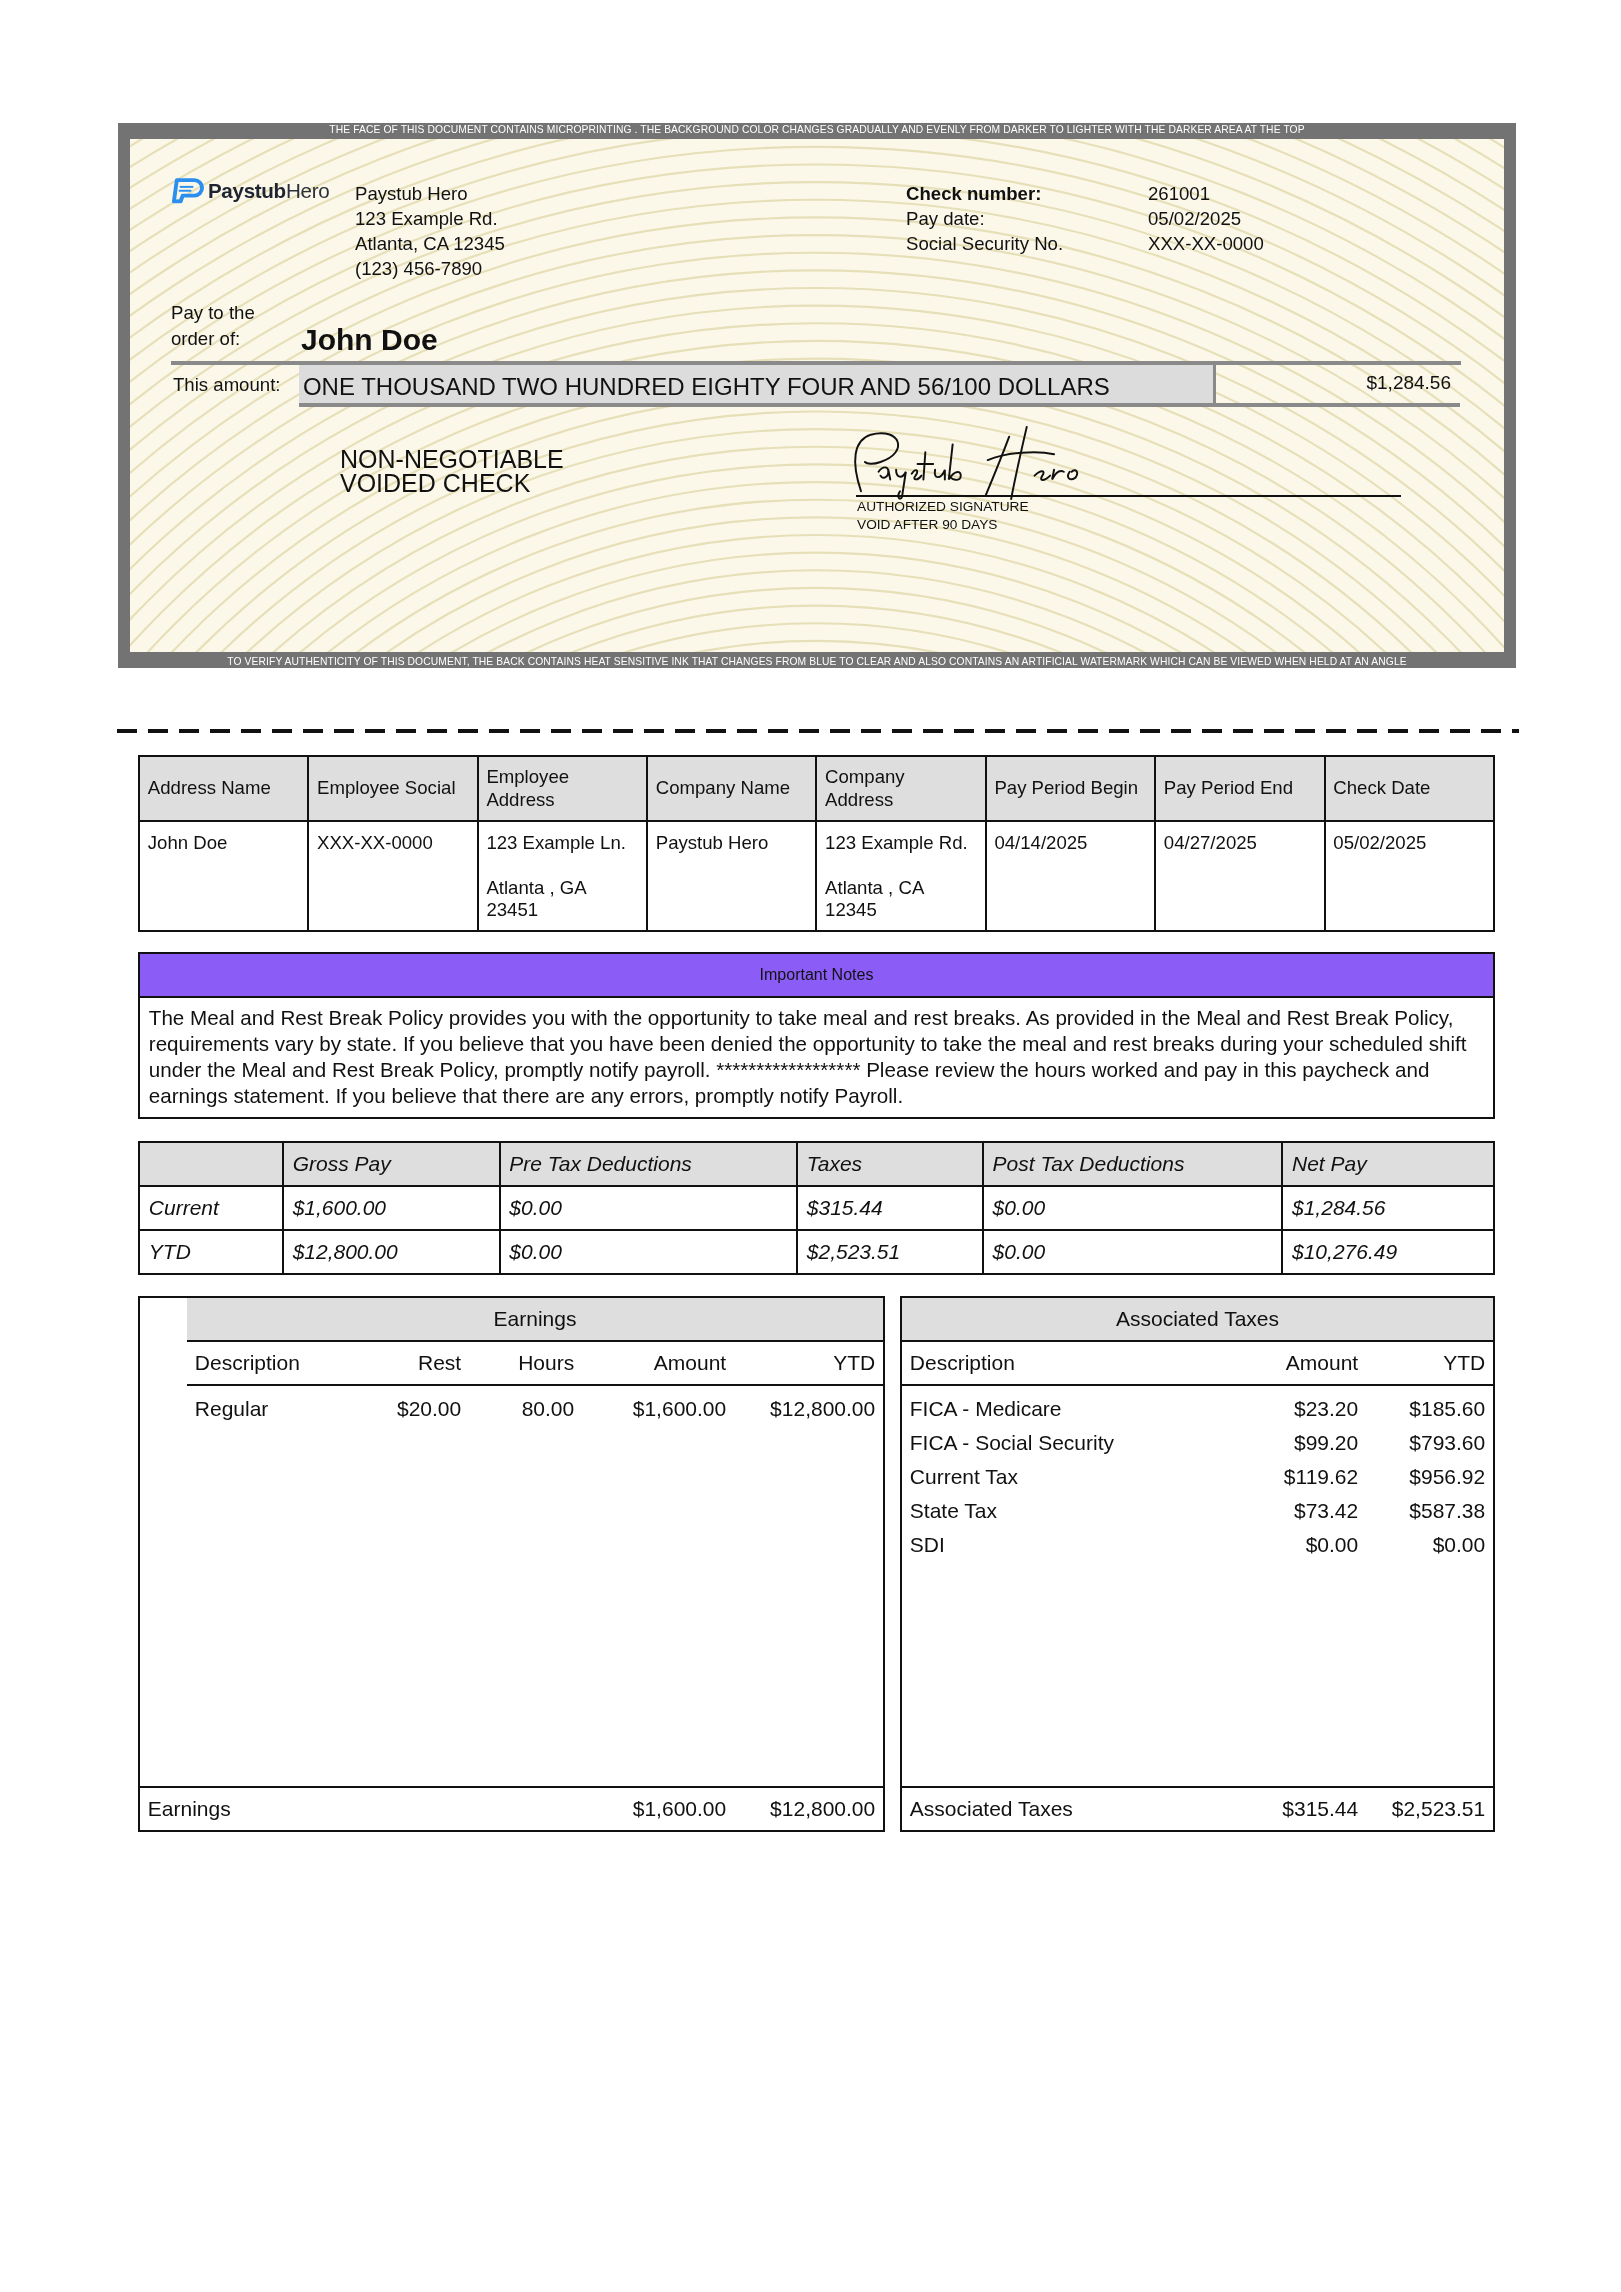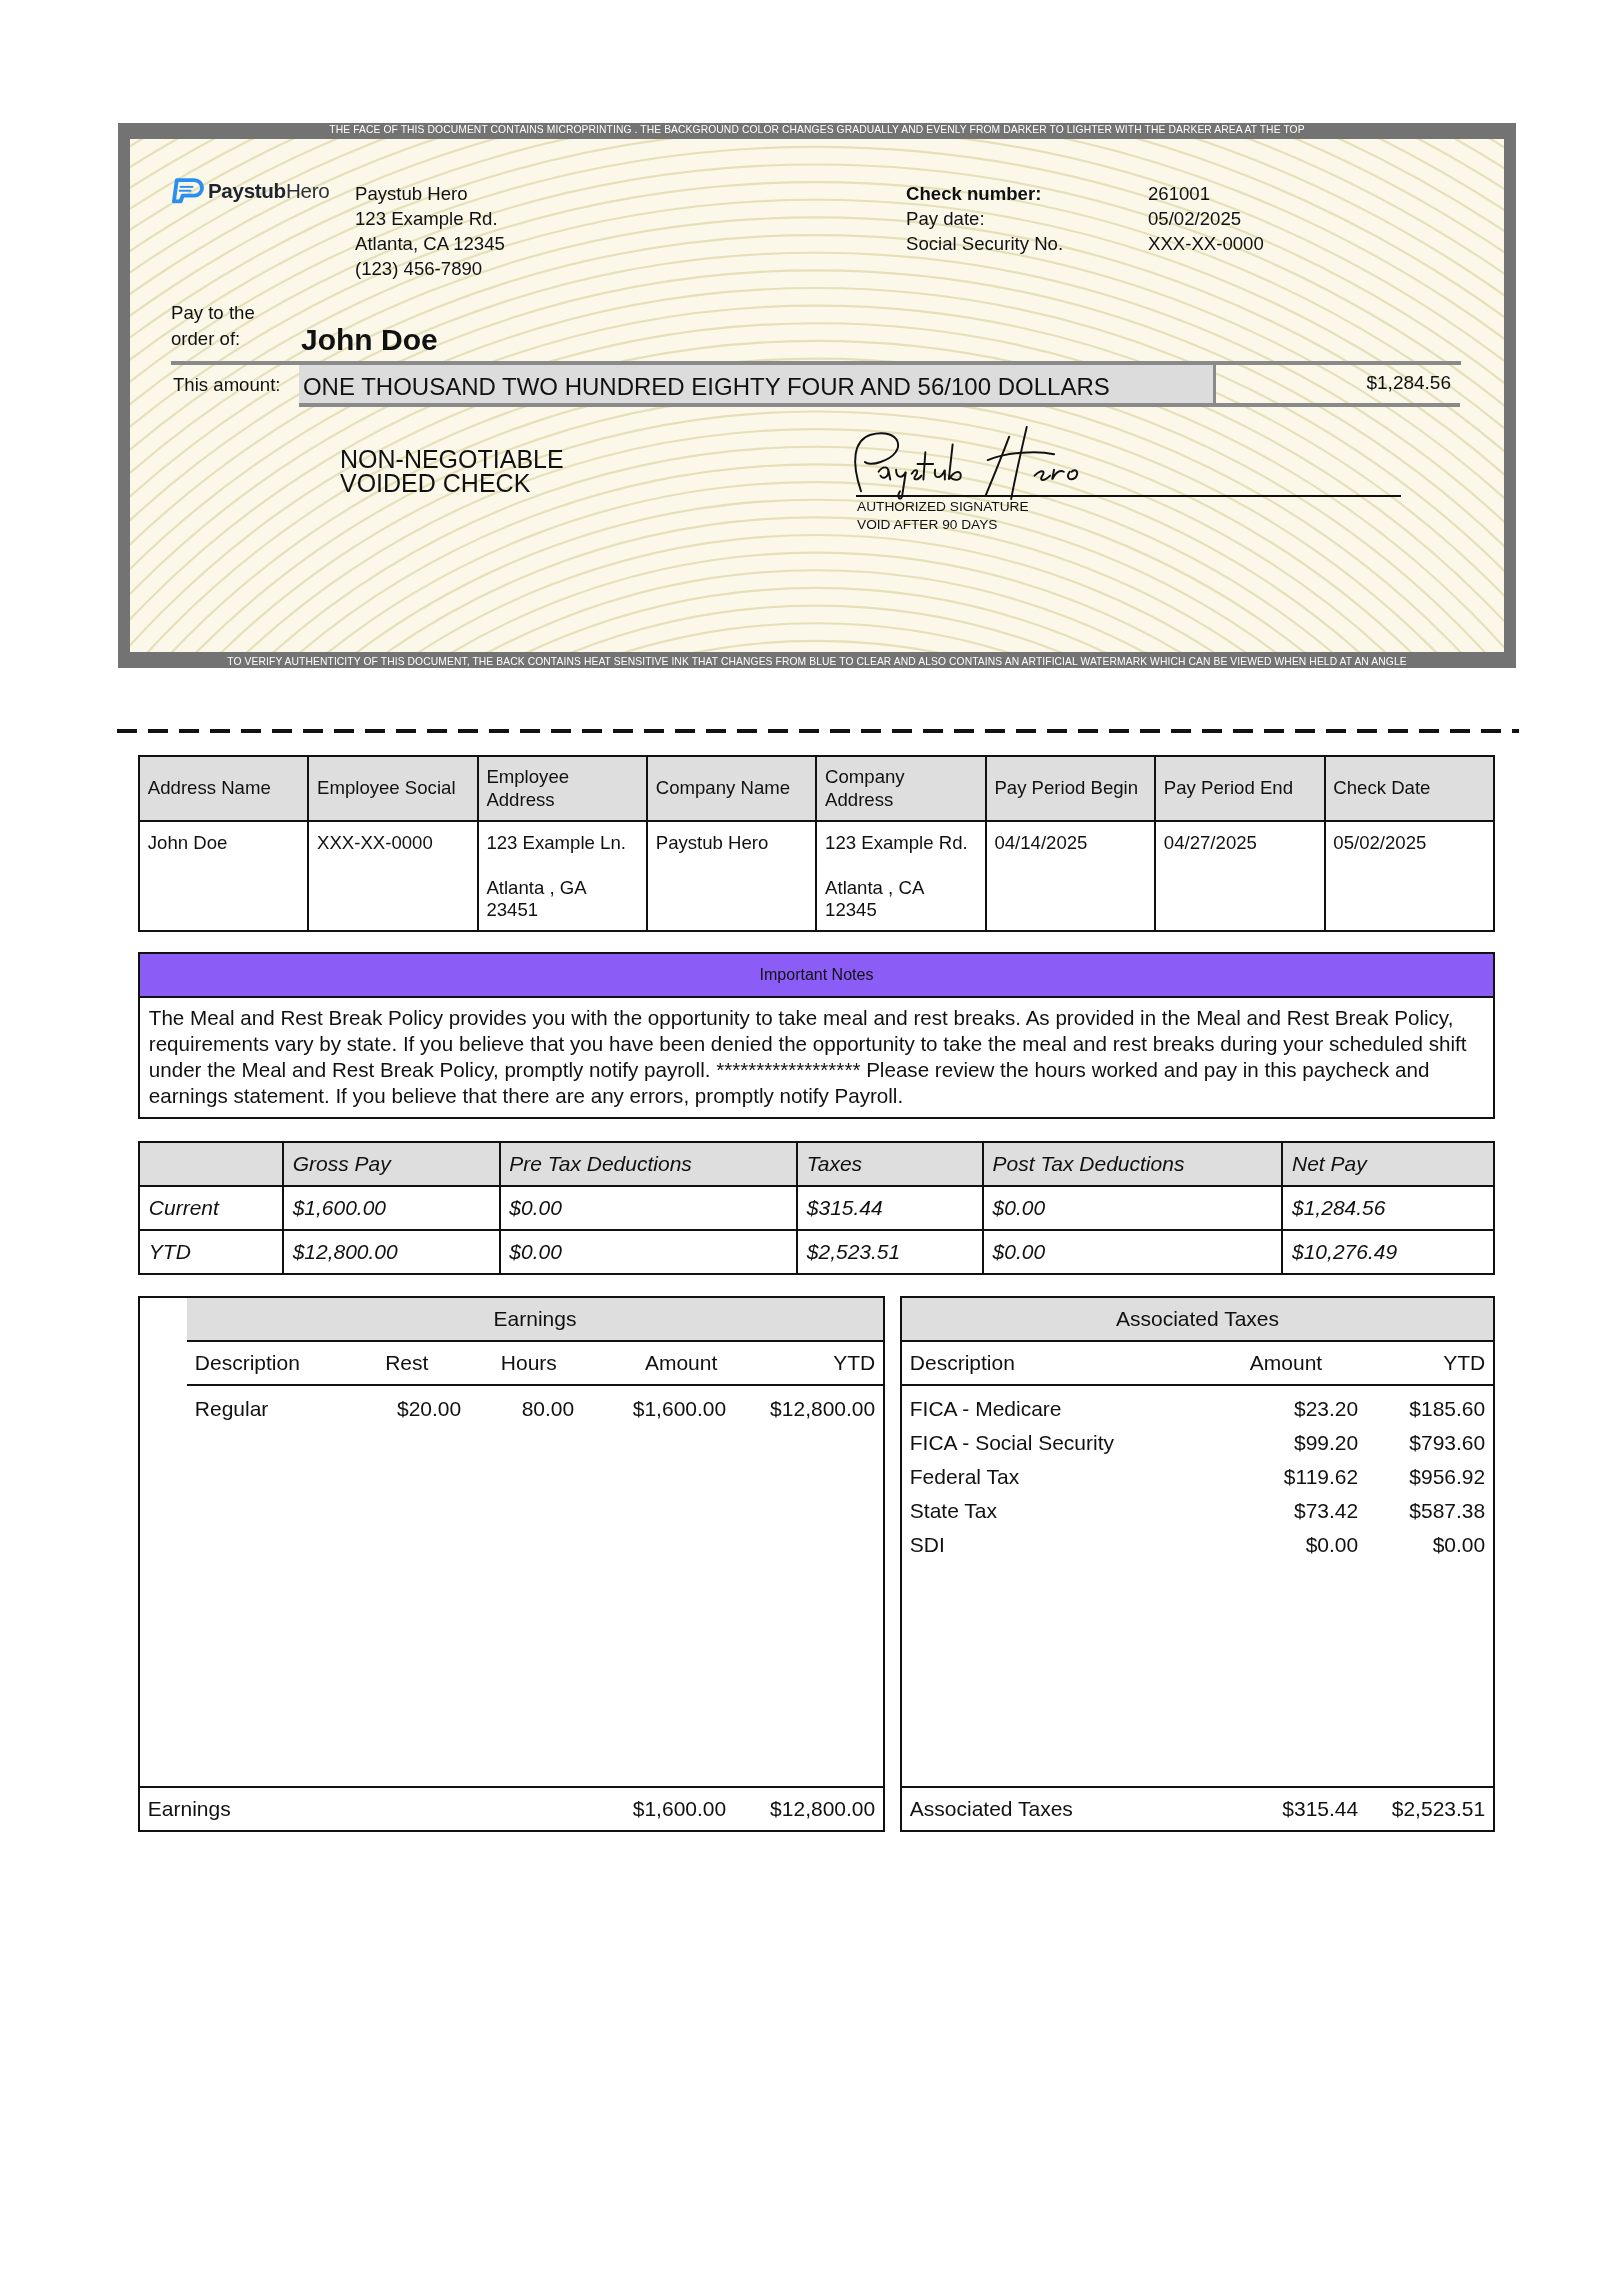--- a/index.html
+++ b/index.html
@@ -88,21 +88,21 @@
     .sum-table th { background: #dedede; }
 
     .earn-box { position: absolute; left: 138px; top: 1296px; width: 747px; height: 536px; border: 2.5px solid #111; padding-left: 47px; }
     .tax-box  { position: absolute; left: 900px; top: 1296px; width: 595px; height: 536px; border: 2.5px solid #111; }
     .box-head {
       background: #dedede; border-bottom: 2.5px solid #111; text-align: center;
       font-size: 21px; height: 44px; line-height: 42px;
     }
     .box-cols {
       display: flex; height: 44px; align-items: center; border-bottom: 2.5px solid #111;
-      font-size: 21px; padding: 0 7.8px; gap: 36px;
+      font-size: 21px; padding: 0 7.8px;
     }
     .box-rows { padding: 5.9px 7.8px 0 7.8px; height: 402px; }
     .box-row { display: flex; font-size: 21px; height: 34px; align-items: center; }
     .box-foot {
       position: absolute; left: 0; right: 0; bottom: 0; height: 44px; border-top: 2.5px solid #111;
       display: flex; align-items: center; font-size: 21px; padding: 0 7.8px;
     }
     .c-desc { flex: 1; text-align: left; }
     .e-rate { width: 113px; text-align: right; }
     .e-hours { width: 113px; text-align: right; }
@@ -365,21 +365,21 @@
       <span class="c-desc">FICA - Medicare</span>
       <span class="t-amt">$23.20</span>
       <span class="t-ytd">$185.60</span>
     </div>
     <div class="box-row">
       <span class="c-desc">FICA - Social Security</span>
       <span class="t-amt">$99.20</span>
       <span class="t-ytd">$793.60</span>
     </div>
     <div class="box-row">
-      <span class="c-desc">Federal Tax</span>
+      <span class="c-desc">Current Tax</span>
       <span class="t-amt">$119.62</span>
       <span class="t-ytd">$956.92</span>
     </div>
     <div class="box-row">
       <span class="c-desc">State Tax</span>
       <span class="t-amt">$73.42</span>
       <span class="t-ytd">$587.38</span>
     </div>
     <div class="box-row">
       <span class="c-desc">SDI</span>

